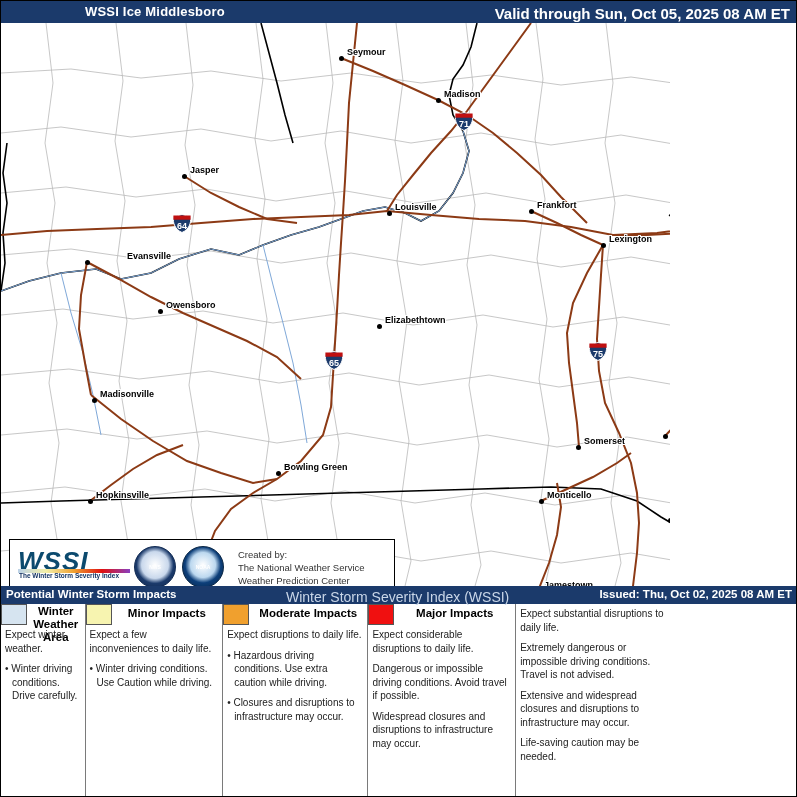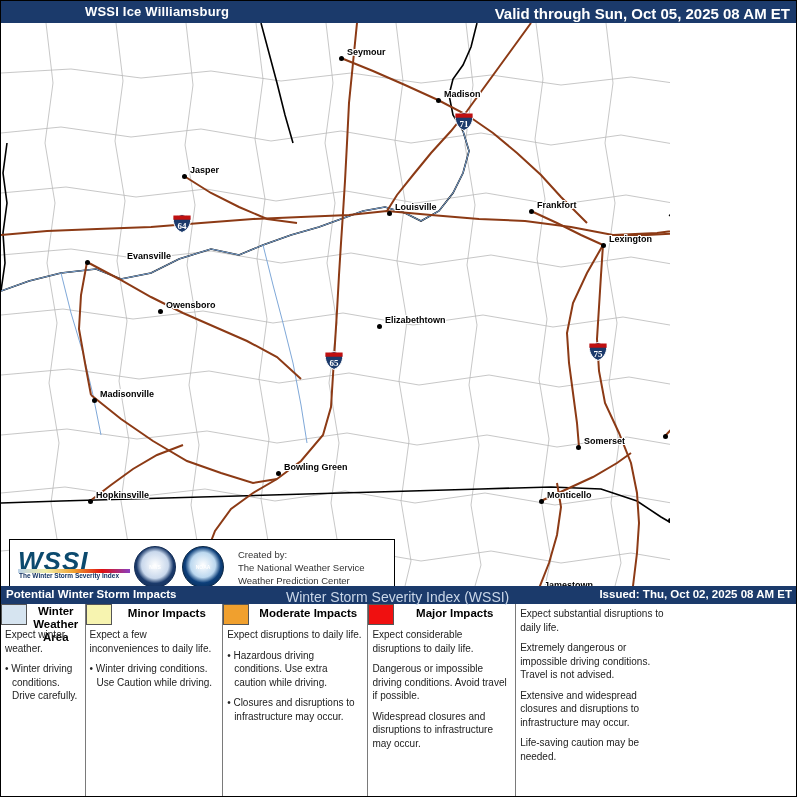--- a/index.html
+++ b/index.html
@@ -82,21 +82,20 @@
   
   .shield {
     position: absolute;
     width: 20px;
     height: 19px;
     color: #fff;
     font-size: 9px;
     font-weight: bold;
     text-align: center;
     line-height: 22px;
-    font-family: Liberation Serif, serif;
   }
   .shield .sh-bg {
     position: absolute;
     left: 0; top: 0;
     width: 20px; height: 19px;
   }
   .shield .sh-num {
     position: relative;
     z-index: 2;
     display: block;
@@ -258,21 +257,21 @@
     padding-left: 7px;
     text-indent: -7px;
   }
 </style>
 </head>
 <body>
 
 <div id="page">
 
   <div id="header">
-    <div class="title">WSSI Ice Williamsburg</div>
+    <div class="title">WSSI Ice Middlesboro</div>
     <div class="valid">Valid through Sun, Oct 05, 2025 08 AM ET</div>
   </div>
 
   <div id="map">
 
     <svg width="797" height="563">
 
       <rect x="0" y="0" width="797" height="563" fill="#ffffff"></rect>
 
       <g stroke="#b9b9b9" stroke-width="0.8" fill="none">

